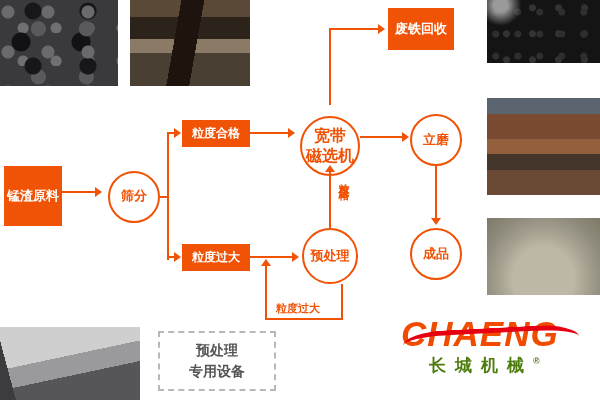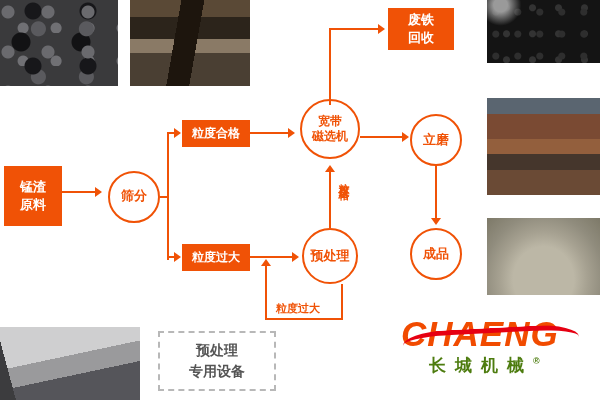--- a/index.html
+++ b/index.html
@@ -36,21 +36,21 @@
       radial-gradient(circle at 75% 30%, #333 0 3px, transparent 4px);
     background-size:100% 100%,22px 22px,26px 26px;}
   .photo-mill{left:487px;top:98px;width:113px;height:97px;
     background-image:
       linear-gradient(180deg,#5a6570 0 16%,#7a4a33 16% 42%,#935f3d 42% 58%,#45362c 58% 74%,#6a4a35 74%);}
   .photo-powder{left:487px;top:218px;width:113px;height:77px;
     background-image:radial-gradient(ellipse at 50% 80%, #bcb7a6 0 38%, #a6a191 55%, #908c7d 75%, #7d7968 100%);}
 
   
   .obox{position:absolute;background:var(--accent);color:#fff;font-weight:bold;
-    display:flex;flex-direction:column;align-items:center;justify-content:center;
+    display:flex;align-items:center;justify-content:center;
     font-size:12px;line-height:1.35;text-align:center;}
   .circle{position:absolute;background:#fff;border:2px solid var(--accent);border-radius:50%;
     color:var(--accent);font-weight:bold;display:flex;flex-direction:column;
     align-items:center;justify-content:center;font-size:13px;line-height:1.25;text-align:center;}
 
   
   .hl{position:absolute;height:2px;background:var(--accent);}
   .vl{position:absolute;width:2px;background:var(--accent);}
   .ar{position:absolute;width:0;height:0;border-top:5px solid transparent;border-bottom:5px solid transparent;border-left:7px solid var(--accent);}
   .au{position:absolute;width:0;height:0;border-left:5px solid transparent;border-right:5px solid transparent;border-bottom:7px solid var(--accent);}
@@ -93,21 +93,21 @@
     <span>筛分</span>
   </div>
 
   <div class="obox" style="left:182px;top:120px;width:68px;height:27px;">
     <span>粒度合格</span>
   </div>
   <div class="obox" style="left:182px;top:244px;width:68px;height:27px;">
     <span>粒度过大</span>
   </div>
 
-  <div class="circle" style="left:300px;top:99px;width:60px;height:60px;font-size:12px;">
+  <div class="circle" style="left:300px;top:116px;width:60px;height:60px;font-size:16px;">
     <span>宽带</span>
     <span>磁选机</span>
   </div>
 
   <div class="obox" style="left:388px;top:8px;width:66px;height:42px;font-size:13px;">
     <span>废铁</span>
     <span>回收</span>
   </div>
 
   <div class="circle" style="left:410px;top:228px;width:52px;height:52px;">

